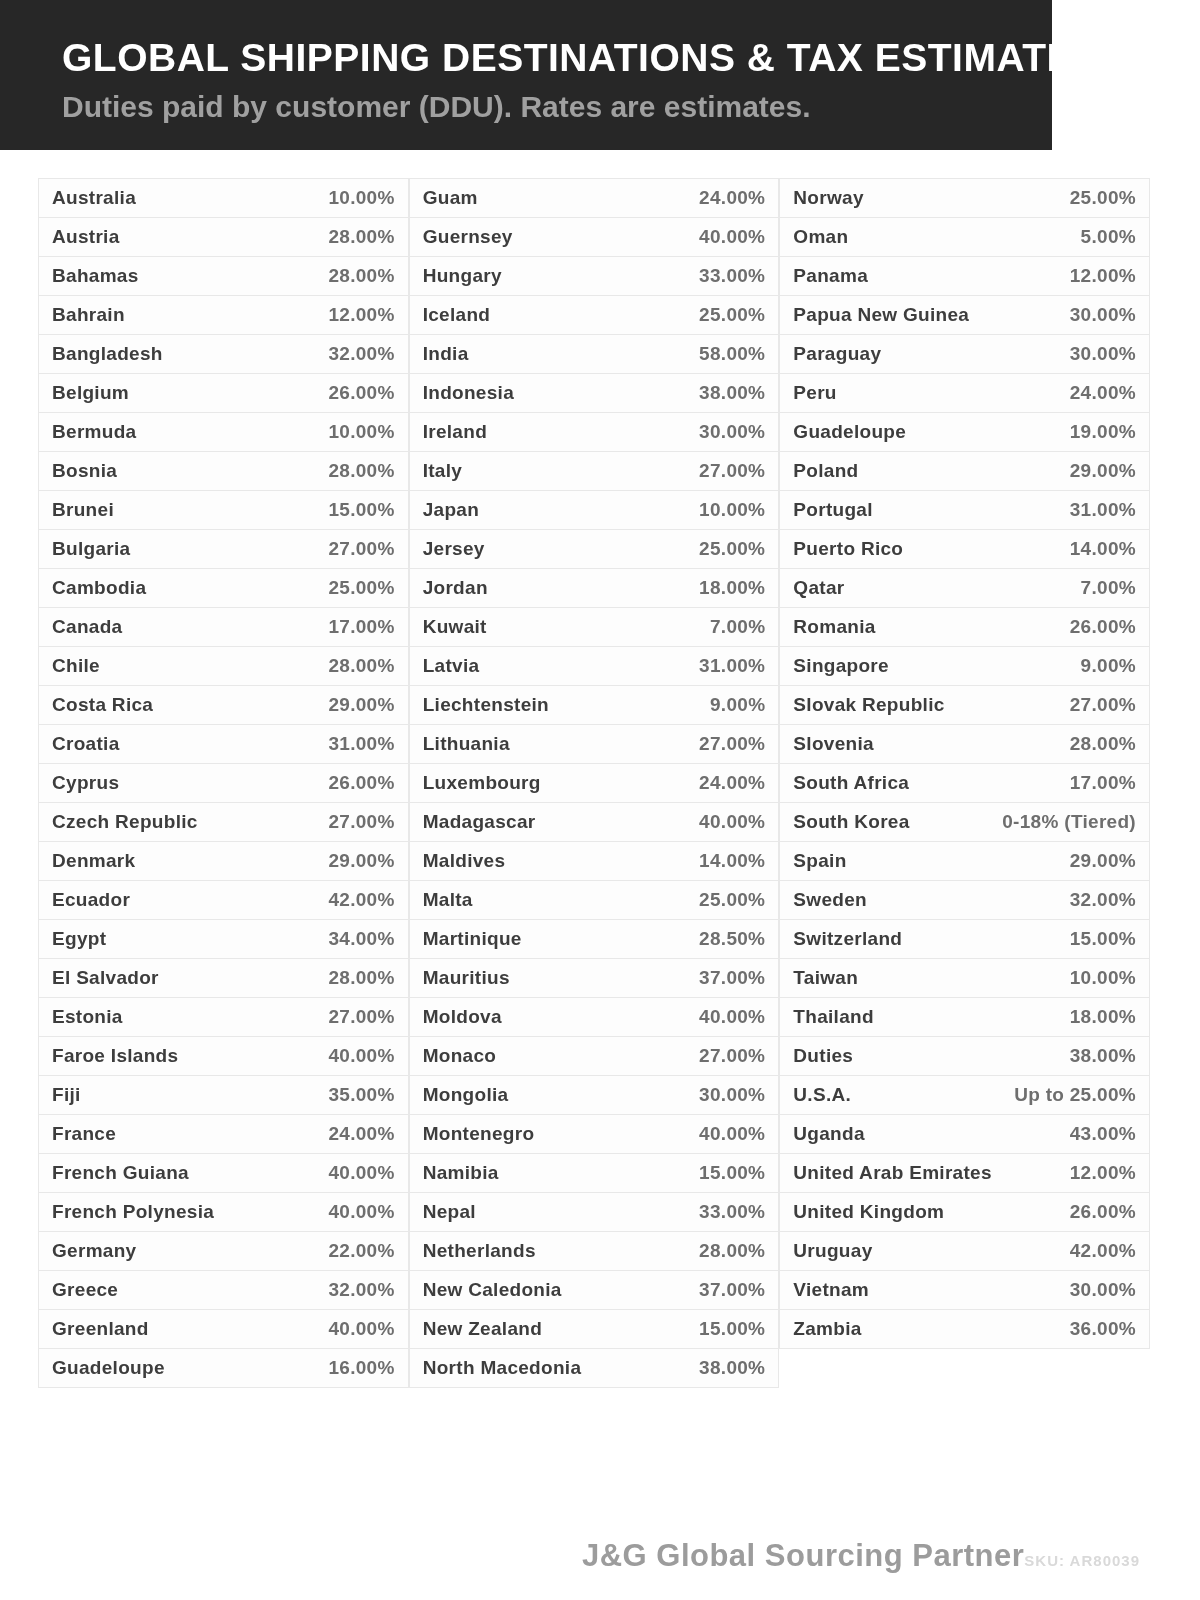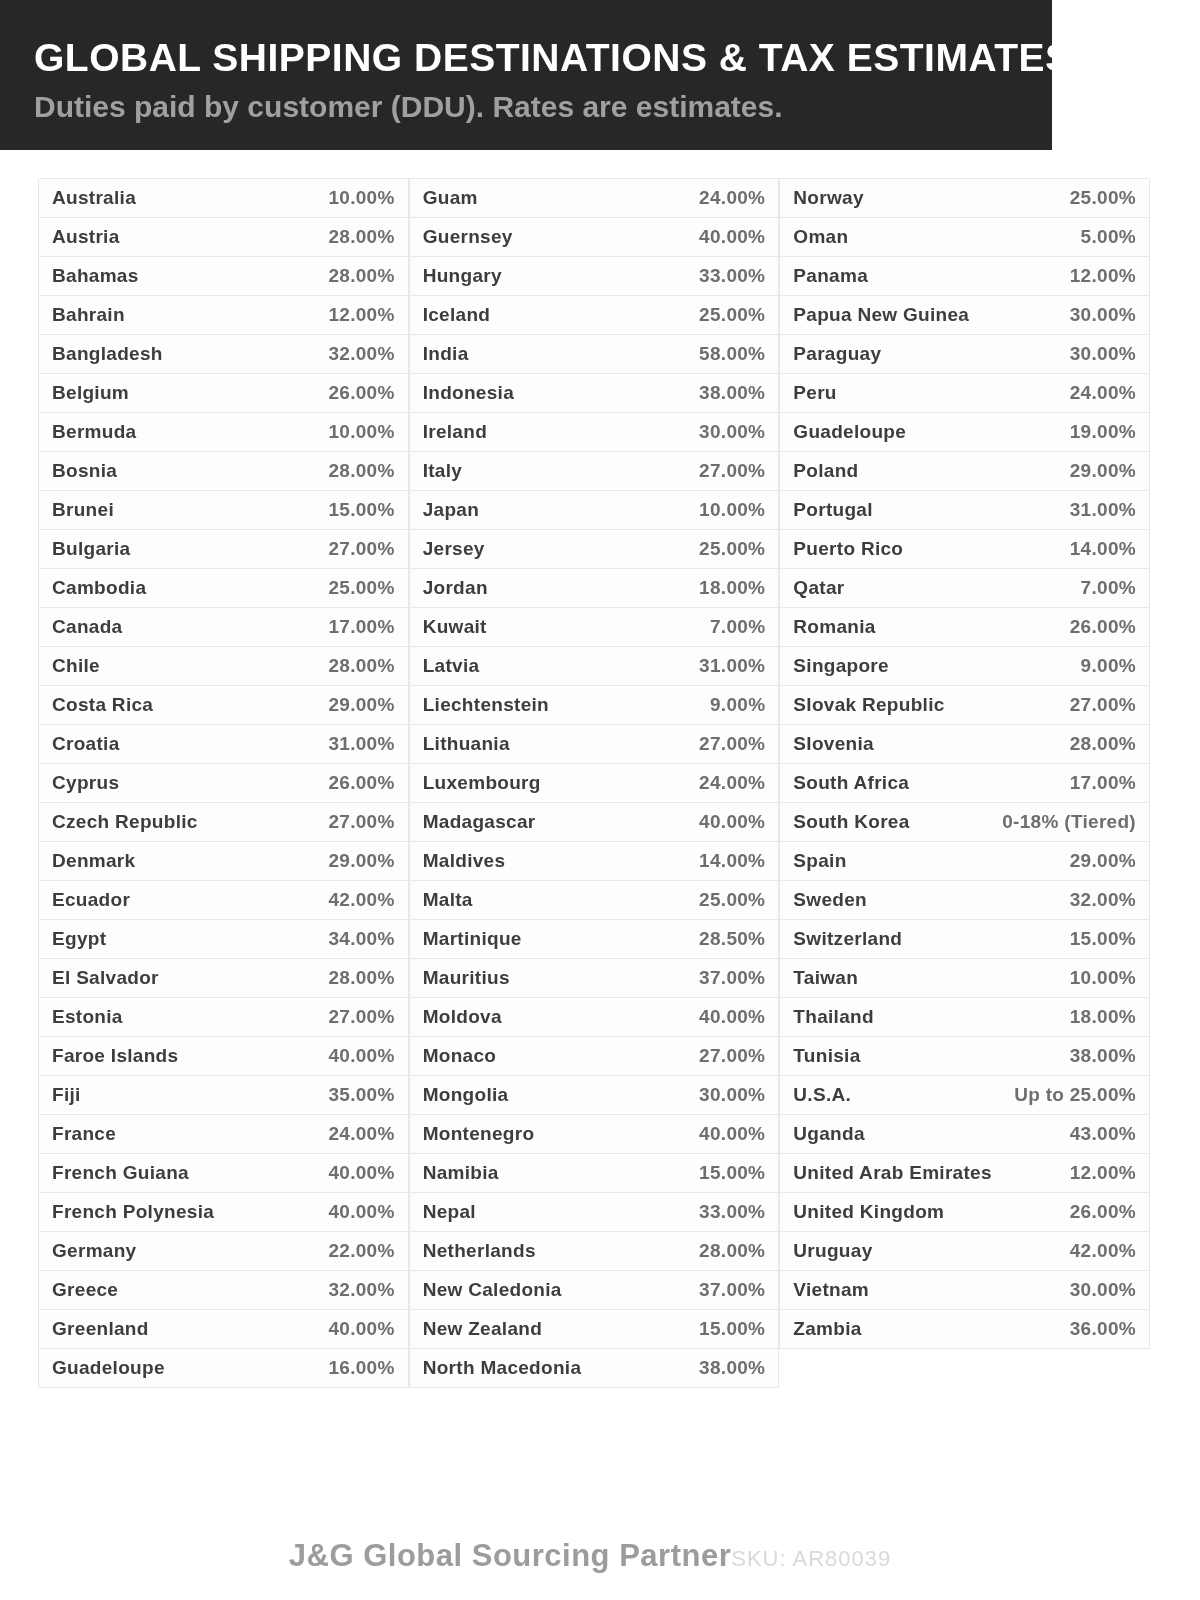--- a/index.html
+++ b/index.html
@@ -20,21 +20,21 @@
     position:relative;
     background:var(--page-bg);
     font-family:"Liberation Sans","DejaVu Sans",sans-serif;
     font-weight:bold;
     overflow:hidden;
   }
   .header{
     width:1052px;
     height:150px;
     background:var(--header-bg);
-    padding:36px 50px 0 34px;
+    padding:36px 50px 0 62px;
   }
   .page-title{
     color:var(--title-text);
     font-size:39px;
     font-weight:bold;
     letter-spacing:0.5px;
     white-space:nowrap;
   }
   .page-subtitle{
     color:var(--subtitle-text);
@@ -71,33 +71,33 @@
     color:var(--rate-text);
     font-size:19px;
     letter-spacing:0.3px;
   }
   .footer{
     position:absolute;
     left:40px;
     right:60px;
     bottom:26px;
     display:flex;
-    justify-content:center;
+    justify-content:flex-end;
     align-items:baseline;
   }
   .footer-brand{
     color:var(--footer-brand);
     font-size:31px;
     font-weight:bold;
     letter-spacing:0.5px;
   }
   .sku{
     color:var(--sku-text);
-    font-size:22px;
-    font-weight:normal;
+    font-size:15px;
+    font-weight:bold;
     letter-spacing:1px;
   }
 </style>
 </head>
 <body>
 
 <div class="header">
   <div class="page-title">GLOBAL SHIPPING DESTINATIONS &amp; TAX ESTIMATES</div>
   <div class="page-subtitle">Duties paid by customer (DDU). Rates are estimates.</div>
 </div>
@@ -438,21 +438,21 @@
       </div>
       <div class="row">
         <span class="country">Taiwan</span>
         <span class="rate">10.00%</span>
       </div>
       <div class="row">
         <span class="country">Thailand</span>
         <span class="rate">18.00%</span>
       </div>
       <div class="row">
-        <span class="country">Tunisia</span>
+        <span class="country">Duties</span>
         <span class="rate">38.00%</span>
       </div>
       <div class="row">
         <span class="country">U.S.A.</span>
         <span class="rate">Up to 25.00%</span>
       </div>
       <div class="row">
         <span class="country">Uganda</span>
         <span class="rate">43.00%</span>
       </div>

